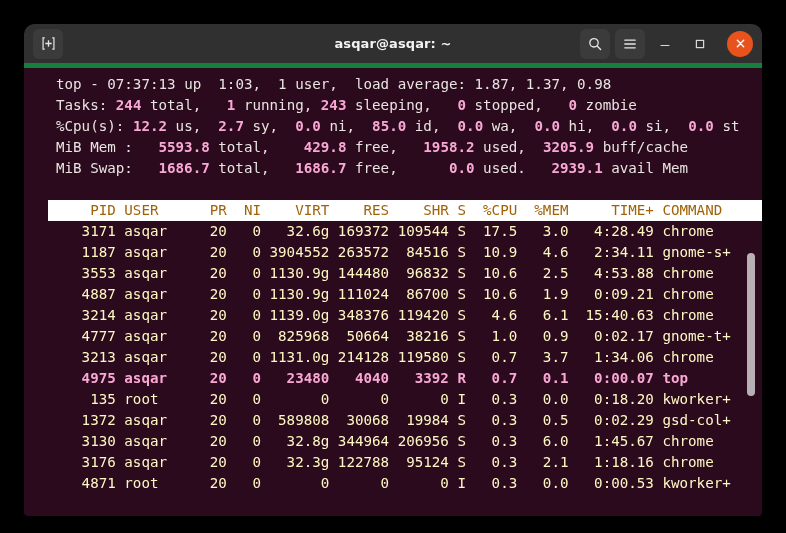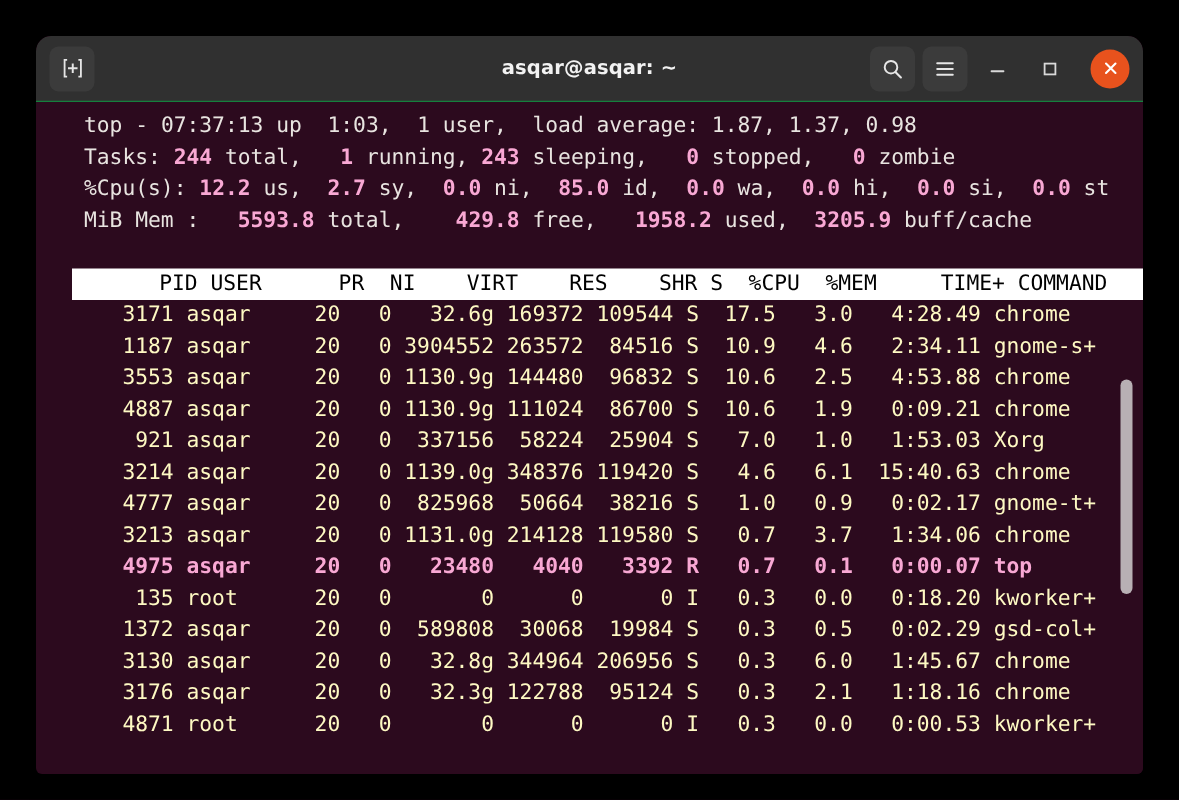--- a/index.html
+++ b/index.html
@@ -37,21 +37,21 @@
   
   #titlebar {
     position: relative;
     height: 44px;
     background: #303030;
     border-radius: 10px 10px 0 0;
     display: flex;
     align-items: center;
     padding: 0 9px;
     box-sizing: border-box;
-    border-bottom: 1px solid #15803d;
+    border-bottom: 5px solid #15803d;
   }
   .tb-btn {
     width: 30px;
     height: 30px;
     border-radius: 6px;
     background: #3b3b3b;
     display: flex;
     align-items: center;
     justify-content: center;
     flex: 0 0 auto;
@@ -115,27 +115,27 @@
     line-height: 21px;
     color: #e8e4e0;
     white-space: pre;
     letter-spacing: 0px;
   }
   .b { font-weight: bold; color: #f9a8d4; }
 
   
   #hdr-row {
     background: #ffffff;
-    color: #000000;
+    color: #a16207;
     white-space: pre;
     font-family: "DejaVu Sans Mono", monospace;
     font-size: 14.2px;
     line-height: 21px;
     margin-left: -8px;
-    padding-left: 24px;
+    padding-left: 8px;
     width: 730px;
     box-sizing: border-box;
   }
   .row {
     font-family: "DejaVu Sans Mono", monospace;
     font-size: 14.2px;
     line-height: 21px;
     color: #fef9c3;
     white-space: pre;
   }
@@ -212,31 +212,31 @@
     <div id="term">
 
       <div class="line"><span>top - </span><span>07:37:13</span><span> up </span><span> 1:03,</span><span>  1 user,</span><span>  load average: </span><span>1.87, 1.37, 0.98</span></div>
 
       <div class="line"><span>Tasks:</span><span> </span><span class="b">244</span><span> total,</span><span>   </span><span class="b">1</span><span> running,</span><span> </span><span class="b">243</span><span> sleeping,</span><span>   </span><span class="b">0</span><span> stopped,</span><span>   </span><span class="b">0</span><span> zombie</span></div>
 
       <div class="line"><span>%Cpu(s):</span><span> </span><span class="b">12.2</span><span> us,</span><span>  </span><span class="b">2.7</span><span> sy,</span><span>  </span><span class="b">0.0</span><span> ni,</span><span>  </span><span class="b">85.0</span><span> id,</span><span>  </span><span class="b">0.0</span><span> wa,</span><span>  </span><span class="b">0.0</span><span> hi,</span><span>  </span><span class="b">0.0</span><span> si,</span><span>  </span><span class="b">0.0</span><span> st</span></div>
 
       <div class="line"><span>MiB Mem :</span><span>   </span><span class="b">5593.8</span><span> total,</span><span>    </span><span class="b">429.8</span><span> free,</span><span>   </span><span class="b">1958.2</span><span> used,</span><span>  </span><span class="b">3205.9</span><span> buff/cache</span></div>
 
+      <div class="line"><span>MiB Swap:</span><span>   </span><span class="b">1686.7</span><span> total,</span><span>   </span><span class="b">1686.7</span><span> free,</span><span>      </span><span class="b">0.0</span><span> used.</span><span>   </span><span class="b">2939.1</span><span> avail Mem</span></div>
 
       <div class="line"> </div>
 
       <div id="hdr-row">    PID USER      PR  NI    VIRT    RES    SHR S  %CPU  %MEM     TIME+ COMMAND</div>
 
       <div id="rows">
           <div class="row">   3171 asqar     20   0   32.6g 169372 109544 S  17.5   3.0   4:28.49 chrome</div>
           <div class="row">   1187 asqar     20   0 3904552 263572  84516 S  10.9   4.6   2:34.11 gnome-s+</div>
           <div class="row">   3553 asqar     20   0 1130.9g 144480  96832 S  10.6   2.5   4:53.88 chrome</div>
           <div class="row">   4887 asqar     20   0 1130.9g 111024  86700 S  10.6   1.9   0:09.21 chrome</div>
-          <div class="row">    921 asqar     20   0  337156  58224  25904 S   7.0   1.0   1:53.03 Xorg</div>
           <div class="row">   3214 asqar     20   0 1139.0g 348376 119420 S   4.6   6.1  15:40.63 chrome</div>
           <div class="row">   4777 asqar     20   0  825968  50664  38216 S   1.0   0.9   0:02.17 gnome-t+</div>
           <div class="row">   3213 asqar     20   0 1131.0g 214128 119580 S   0.7   3.7   1:34.06 chrome</div>
           <div class="row sel">   4975 asqar     20   0   23480   4040   3392 R   0.7   0.1   0:00.07 top</div>
           <div class="row">    135 root      20   0       0      0      0 I   0.3   0.0   0:18.20 kworker+</div>
           <div class="row">   1372 asqar     20   0  589808  30068  19984 S   0.3   0.5   0:02.29 gsd-col+</div>
           <div class="row">   3130 asqar     20   0   32.8g 344964 206956 S   0.3   6.0   1:45.67 chrome</div>
           <div class="row">   3176 asqar     20   0   32.3g 122788  95124 S   0.3   2.1   1:18.16 chrome</div>
           <div class="row">   4871 root      20   0       0      0      0 I   0.3   0.0   0:00.53 kworker+</div>
         </div>

